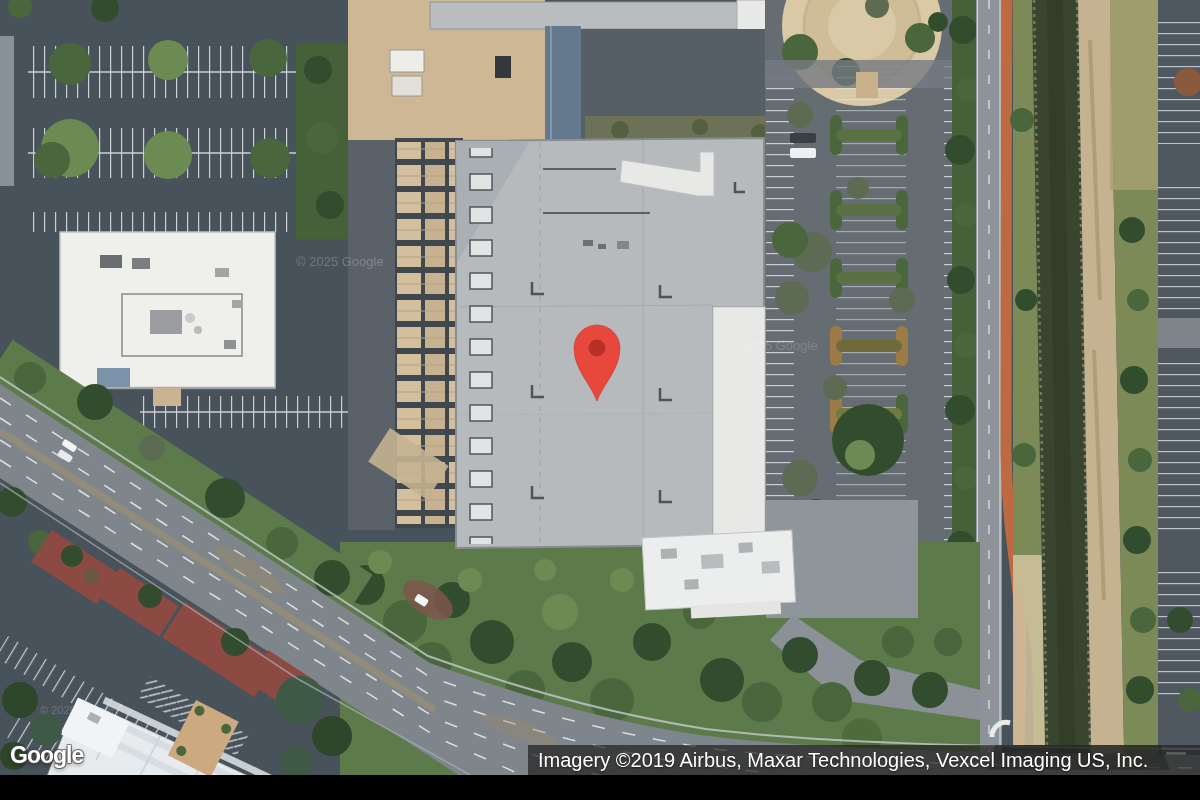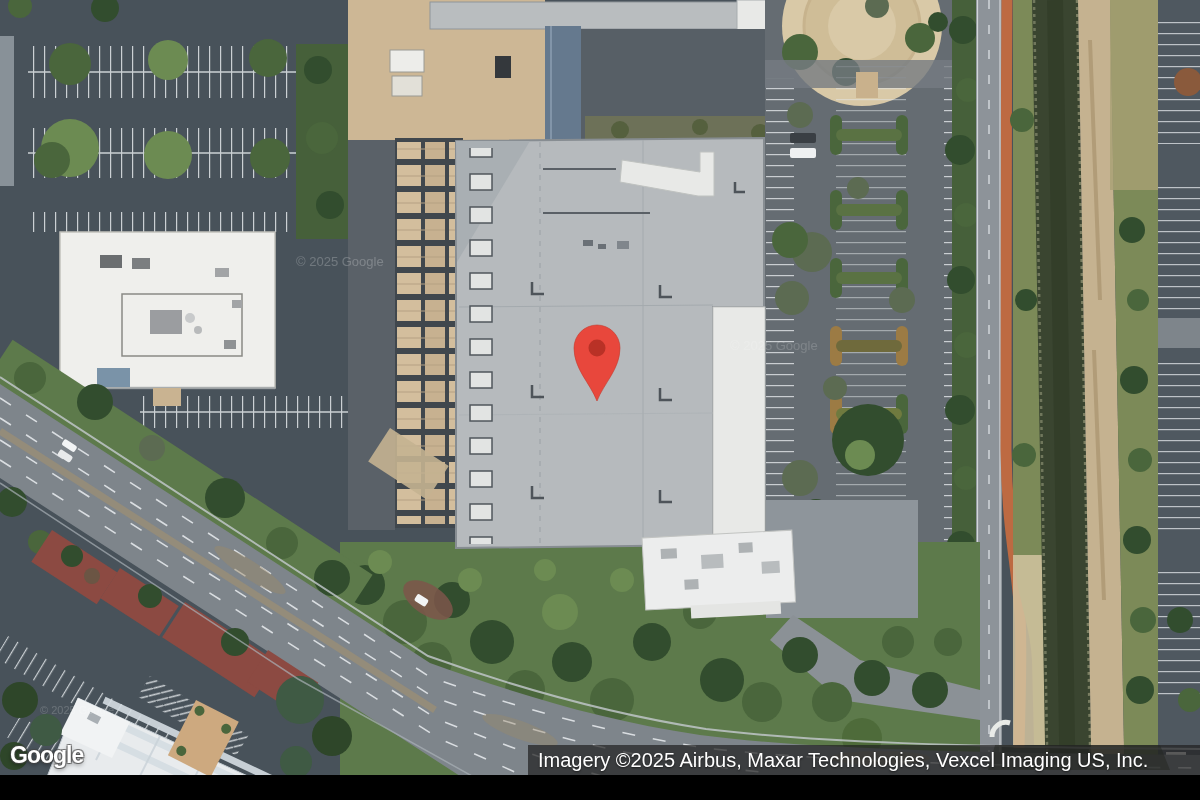--- a/index.html
+++ b/index.html
@@ -406,15 +406,15 @@
 
   <g>
     <path d="M597,401 C590,383 574,369 574,348 a23,23 0 1 1 46,0 c0,21 -16,35 -23,53 z" fill="var(--c-pin)" stroke="#C5382C" stroke-width="1" stroke-opacity=".6"></path>
     <circle cx="597" cy="348" r="8.5" fill="var(--c-pinDot)"></circle>
   </g>
 </svg>
 
 <div class="google-logo">Google</div>
 
 <div class="attribution">
-  <span>Imagery ©2025 Airbus, Maxar Technologies, Vexcel Imaging US, Inc.</span>
+  <span>Imagery ©2019 Airbus, Maxar Technologies, Vexcel Imaging US, Inc.</span>
 </div>
 </div>
 
 </body></html>

